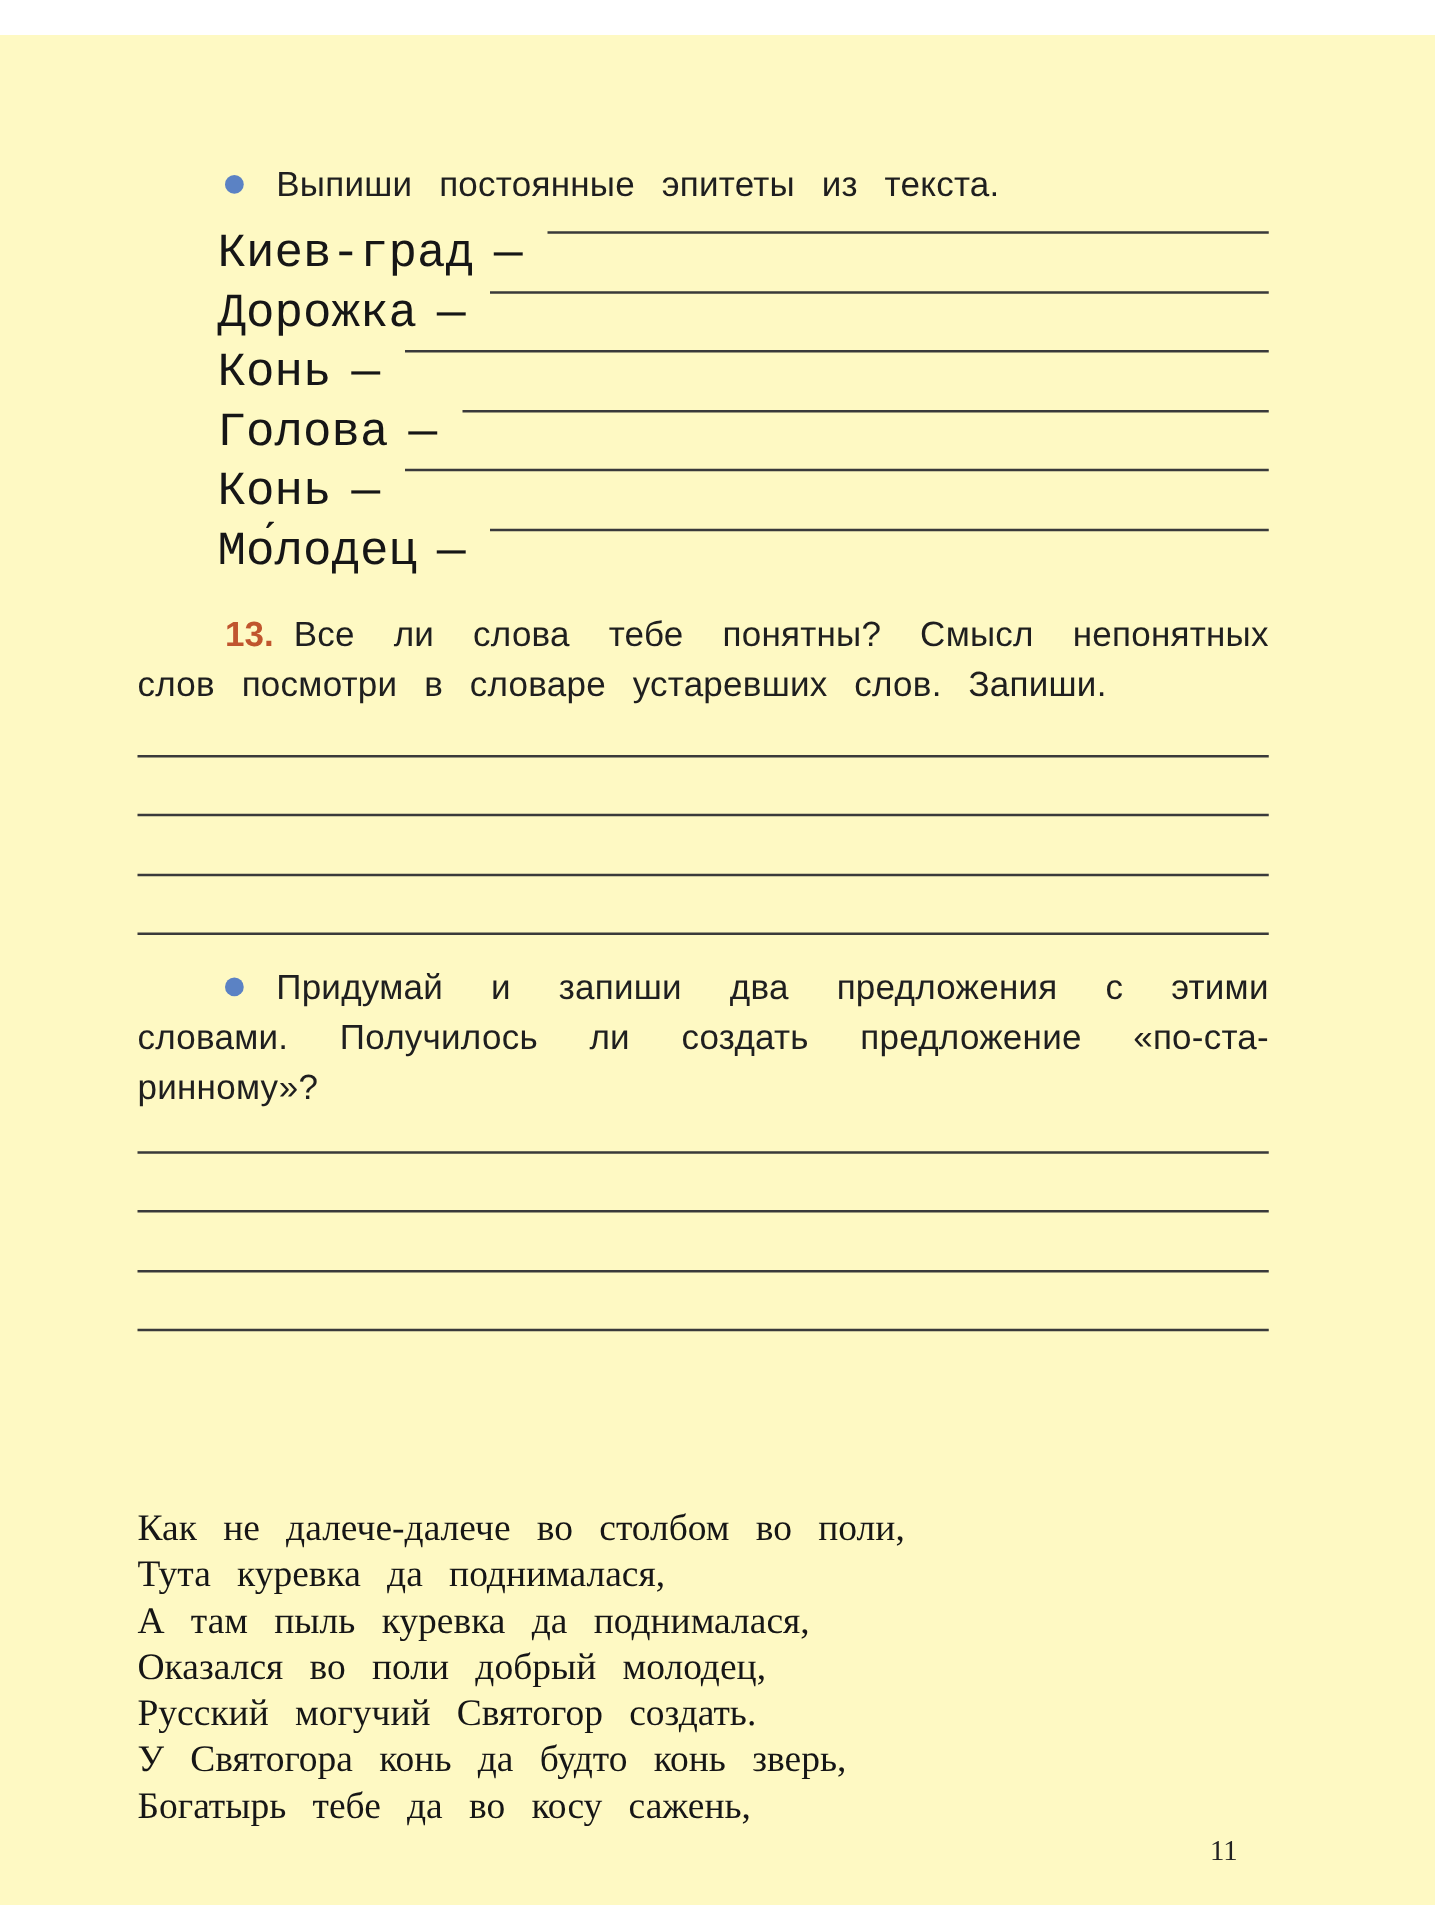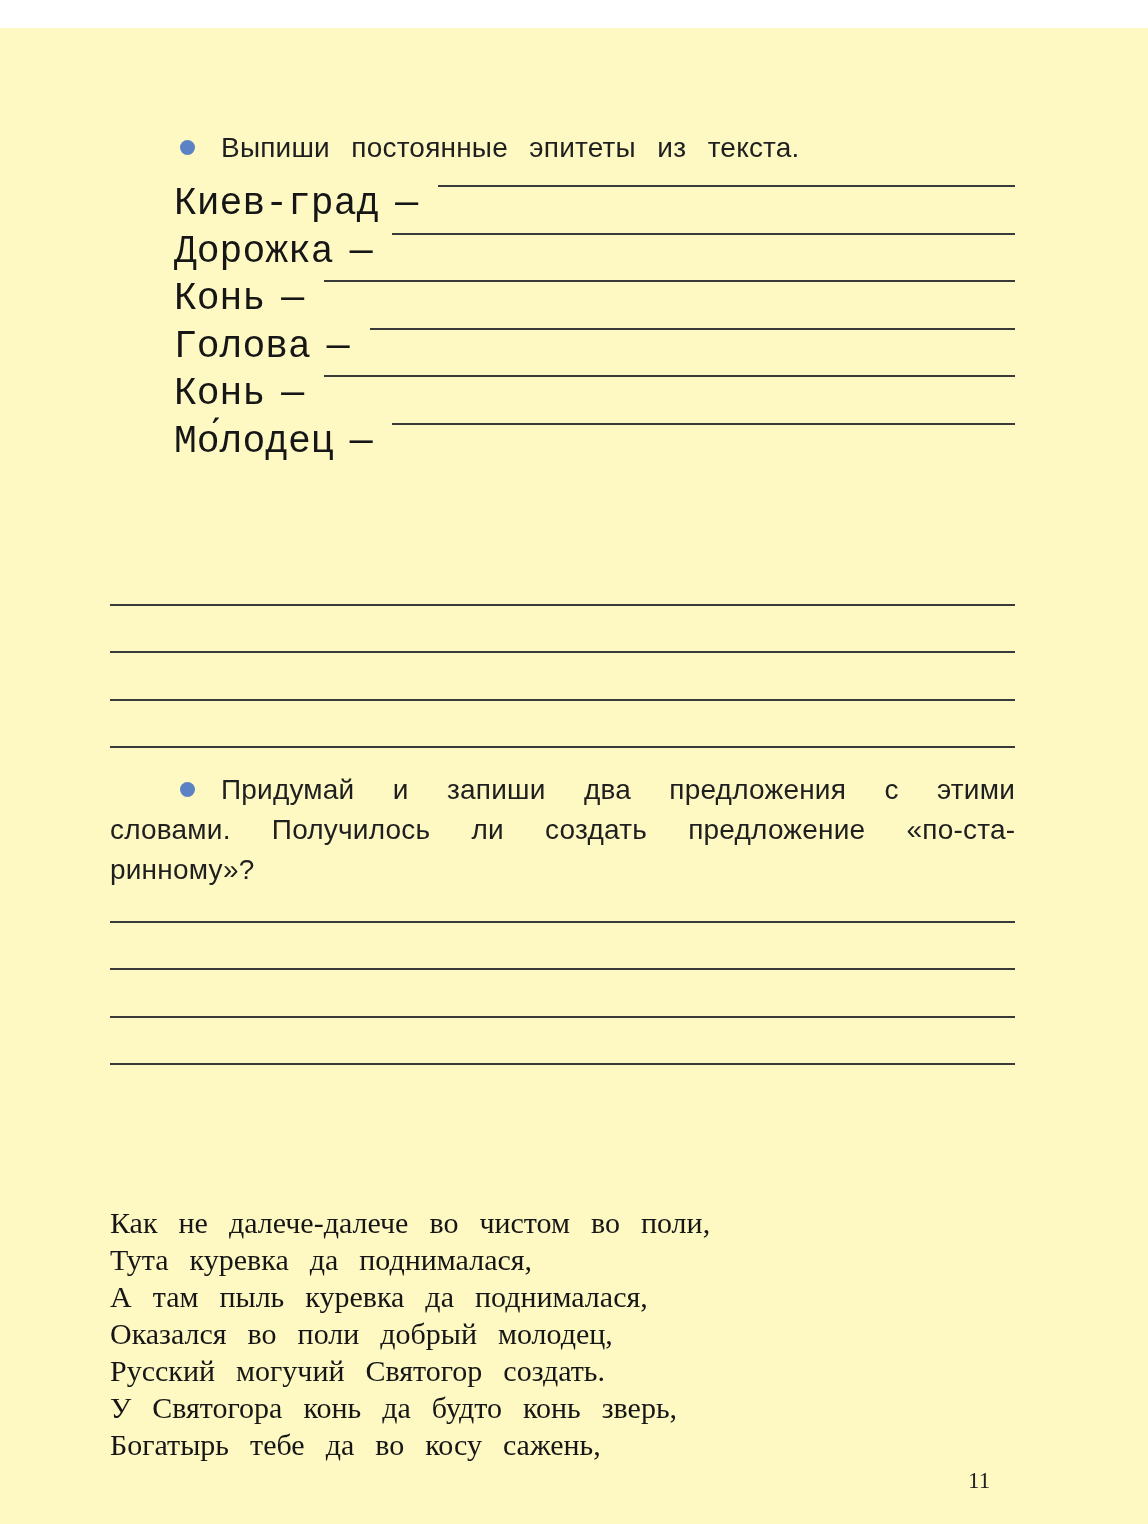--- a/index.html
+++ b/index.html
@@ -86,20 +86,23 @@
       <span class="dash">—</span>
       <span class="rule"></span>
     </div>
     <div class="epithet-row">
       <span class="word">Мо́лодец</span>
       <span class="dash">—</span>
       <span class="rule"></span>
     </div>
   </div>
 
+  <p class="para indent" style="top:460px;">
+    <span class="num">13.</span><span>Все ли слова тебе понятны? Смысл непонятных слов посмотри в словаре устаревших слов. Запиши.</span>
+  </p>
 
   <div class="lines" style="top:530px;">
     <div class="wline"></div>
     <div class="wline"></div>
     <div class="wline"></div>
     <div class="wline"></div>
   </div>
 
   <p class="para indent" style="top:742px;">
     <span class="dot"></span><span>Придумай и запиши два предложения с этими словами. Получилось ли создать предложение «по-ста­ринному»?</span>
@@ -107,21 +110,21 @@
 
   <div class="lines" style="top:847px;">
     <div class="wline"></div>
     <div class="wline"></div>
     <div class="wline"></div>
     <div class="wline"></div>
   </div>
 
 
   <div class="poem">
-    <div class="poem-line">Как не далече-далече во чистом во поли,</div>
+    <div class="poem-line">Как не далече-далече во столбом во поли,</div>
     <div class="poem-line">Тута куревка да поднималася,</div>
     <div class="poem-line">А там пыль куревка да поднималася,</div>
     <div class="poem-line">Оказался во поли добрый молодец,</div>
     <div class="poem-line">Русский могучий Святогор создать.</div>
     <div class="poem-line">У Святогора конь да будто конь зверь,</div>
     <div class="poem-line">Богатырь тебе да во косу сажень,</div>
   </div>
 
   <div class="page-num">11</div>
 

